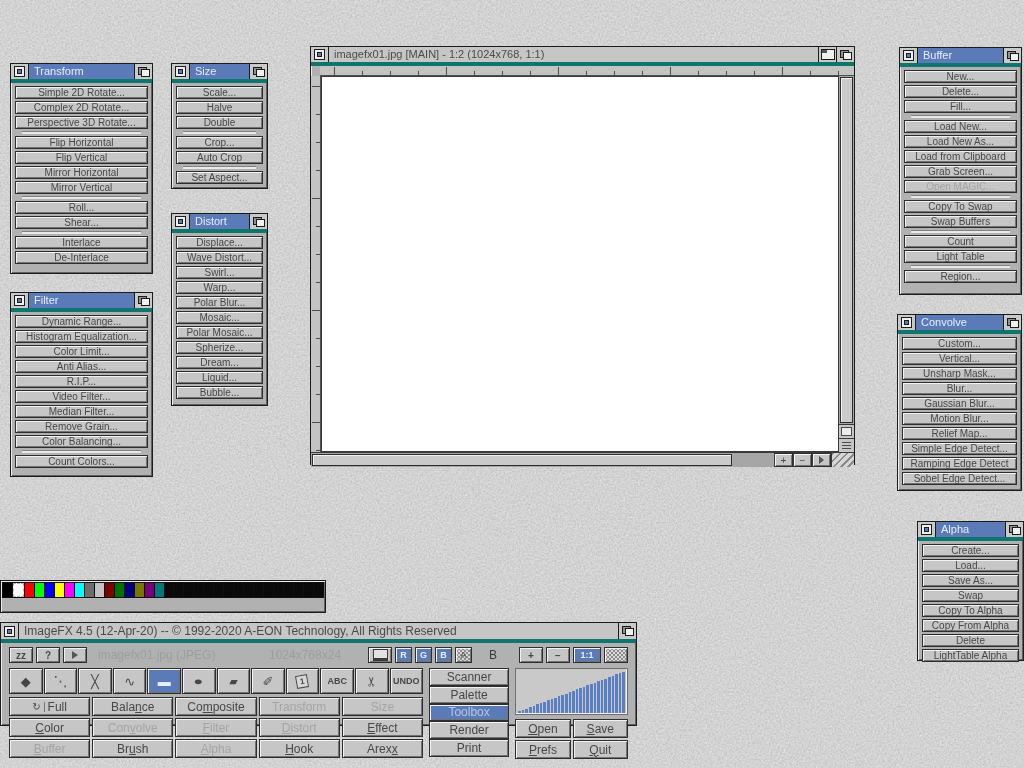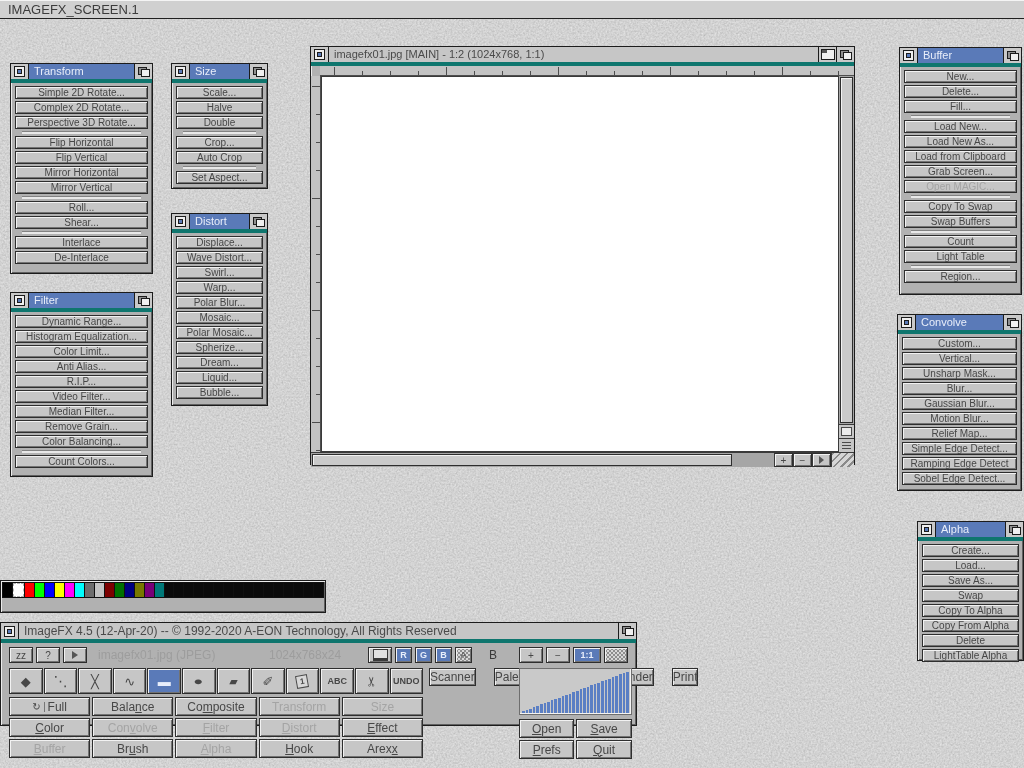--- a/index.html
+++ b/index.html
@@ -59,21 +59,21 @@
   .mw-sbtn{width:19px;font-size:10px;border-left:1px solid #3a3a3a;flex:none}
   .tri{width:0;height:0;border-left:5px solid #555;border-top:4px solid transparent;border-bottom:4px solid transparent}
   .mw-resize{width:22px;border-left:1px solid #3a3a3a;flex:none;
     background:repeating-linear-gradient(135deg,#8a8a8a 0 2px,#d6d6d6 2px 5px)}
   
   .swatches{display:flex;gap:1px;background:#101010;margin:1px;padding:1px;height:14px}
   .sw{flex:1}
   .sw.selsw{border:1px dashed #b5b5b5;box-sizing:border-box}
   
   .tb-row2{display:flex;align-items:center;gap:3px;height:22px;padding:2px 8px 0;box-sizing:border-box}
-  .tb-sm{width:24px;height:16px;font-size:10px;font-weight:normal}
+  .tb-sm{width:24px;height:16px;font-size:10px;font-weight:bold}
   .tb-ch{width:17px;height:16px;font-size:9px;font-weight:bold}
   .checker{background:repeating-conic-gradient(#8e8e8e 0% 25%,#d8d8d8 0% 50%) 0 0/4px 4px;color:rgba(50,50,50,.55)}
   .ghosttext{color:#9d9d9d;font-size:12px;white-space:nowrap}
   .tb-file{width:168px;margin-left:8px;overflow:hidden}
   .tb-dims{width:96px}
   .tb-blabel{color:#3a3a3a;font-size:12px;margin-left:14px;width:18px}
   .tb-ratio{width:28px;height:16px;font-size:9px;font-weight:bold}
   .ico-monitor{width:13px;height:8px;border:1px solid #3a3a3a;border-bottom-width:3px;background:#e2e2e2}
   .tri2{width:0;height:0;border-left:6px solid #555;border-top:4px solid transparent;border-bottom:4px solid transparent}
   .tb-main{display:flex;gap:6px;padding:3px 8px 4px}
@@ -84,21 +84,21 @@
   .tool[data-name="oval-tool"] .glyph{transform:scaleX(1.5);font-size:11px}
   .tool[data-name="airbrush-tool"] .glyph{font-size:14px}
   .tool[data-name="polygon-tool"] .glyph{font-size:11px}
   .tool[data-name="text-tool"] .glyph,.tool[data-name="undo-button"] .glyph{font-size:9px;font-weight:bold;letter-spacing:0}
   .tool[data-name="fill-tool"] .glyph{border:1px solid #4a4a4a;background:#d8d8d8;font-size:8px;font-weight:bold;
       padding:1px 3px;transform:rotate(-10deg)}
   .tool[data-name="crop-tool"] .glyph{transform:rotate(-90deg)}
   .tb-grid{display:grid;grid-template-columns:repeat(5,1fr);gap:2px}
   .gbtn{height:19px;font-size:12px}
   .gicon{font-size:10px;margin-right:3px;border-right:1px solid #777;padding-right:3px;line-height:10px}
-  .tb-rcol{width:84px;display:flex;flex-direction:row;gap:18px}
+  .tb-rcol{width:84px;display:flex;flex-direction:column;gap:0}
   .rbtn{height:17.8px;font-size:12px}
   .rbtn.sel{color:#b9c6e2}
   .tb-far{flex:1;display:flex;flex-direction:column}
   .tb-histo{height:47px;margin-bottom:4px;background:#c9c9c9;border:1px solid #6e6e6e;
     box-shadow:inset -1px -1px 0 #f4f4f4;display:flex;align-items:flex-end;gap:1px;padding:1px 2px;box-sizing:border-box}
   .hbar{width:2.6px;flex:none}
   .tb-actions{display:grid;grid-template-columns:1fr 1fr;gap:2px}
   .abtn{height:19px;font-size:12px}
 </style>
 </head>
@@ -113,23 +113,20 @@
         <feFuncR type="linear" slope="0.45" intercept="0.42"></feFuncR>
         <feFuncG type="linear" slope="0.45" intercept="0.42"></feFuncG>
         <feFuncB type="linear" slope="0.45" intercept="0.42"></feFuncB>
         <feFuncA type="linear" slope="0" intercept="1"></feFuncA>
       </feComponentTransfer>
     </filter>
     <rect width="1024" height="768" fill="#a0a0a0"></rect>
     <rect width="1024" height="768" filter="url(#gr)"></rect>
   </svg>
 
-  <div class="screenbar" data-name="screen-titlebar">
-    <span data-name="screen-title">IMAGEFX_SCREEN.1</span>
-  </div>
 
   <div class="win" id="win-transform" style="left:10px;top:63px;width:143px;height:211px" data-name="transform-window">
       <div class="tbar" data-name="transform-titlebar">
         <span class="gad l" data-name="close-window-icon">
           <span class="ico-close"></span>
         </span>
         <span class="ttl" data-name="transform-title">Transform</span>
         <span class="gad r" data-name="depth-window-icon">
           <span class="ico-depth"></span>
         </span>

